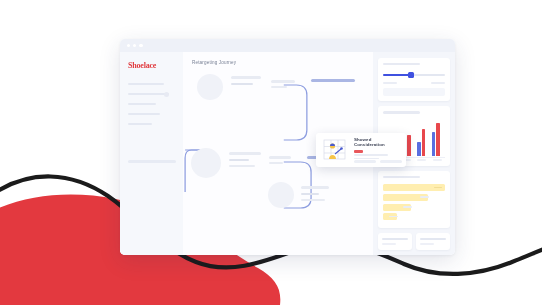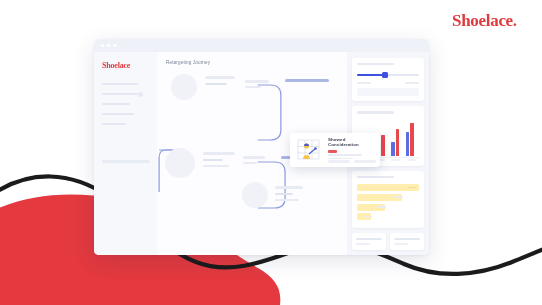--- a/index.html
+++ b/index.html
@@ -16,21 +16,21 @@
     font-family:"Liberation Serif","DejaVu Serif",serif;
     font-weight:bold;font-size:17px;letter-spacing:-0.3px;
     color:#e03a3e;line-height:1;
   }
 
   
   .deco{position:absolute;left:0;top:0;width:542px;height:305px;pointer-events:none;}
 
   
   .window{
-    position:absolute;left:94px;top:39px;width:335px;height:216px;
+    position:absolute;left:120px;top:39px;width:335px;height:216px;
     background:#ffffff;border-radius:5px;
     box-shadow:0 6px 22px rgba(40,50,90,0.13), 0 1px 3px rgba(40,50,90,0.07);
     overflow:hidden;
   }
   .titlebar{height:13px;background:#eef1f8;display:flex;align-items:center;padding-left:7px;gap:3px;}
   .dot{width:3.2px;height:3.2px;border-radius:50%;background:#ffffff;}
   .wbody{display:flex;height:203px;background:#fbfcfe;}
 
   
   .sidebar{width:63px;background:#f6f8fc;padding:9px 7px 0 8px;box-sizing:border-box;position:relative;}
@@ -104,21 +104,20 @@
 </head>
 <body>
 
 <div class="stage">
 
   <svg class="deco" viewBox="0 0 542 305" preserveAspectRatio="none">
     <path d="M-30 224 C 20 188, 95 186, 160 212 C 200 228, 230 252, 258 268 C 275 278, 282 288, 280 305 L -30 305 Z" fill="#e3393f"></path>
     <path d="M-10 196 C 30 168, 72 172, 108 196 C 140 218, 160 248, 196 262 C 232 276, 268 260, 302 248 C 340 235, 372 250, 404 264 C 438 279, 478 276, 512 262 C 528 256, 540 250, 552 246" fill="none" stroke="#1b1b1b" stroke-width="4.2" stroke-linecap="round"></path>
   </svg>
 
-  <div class="brand">Shoelace.</div>
 
   <div class="window">
 
     <div class="titlebar">
       <span class="dot"></span>
       <span class="dot"></span>
       <span class="dot"></span>
     </div>
 
     <div class="wbody">

